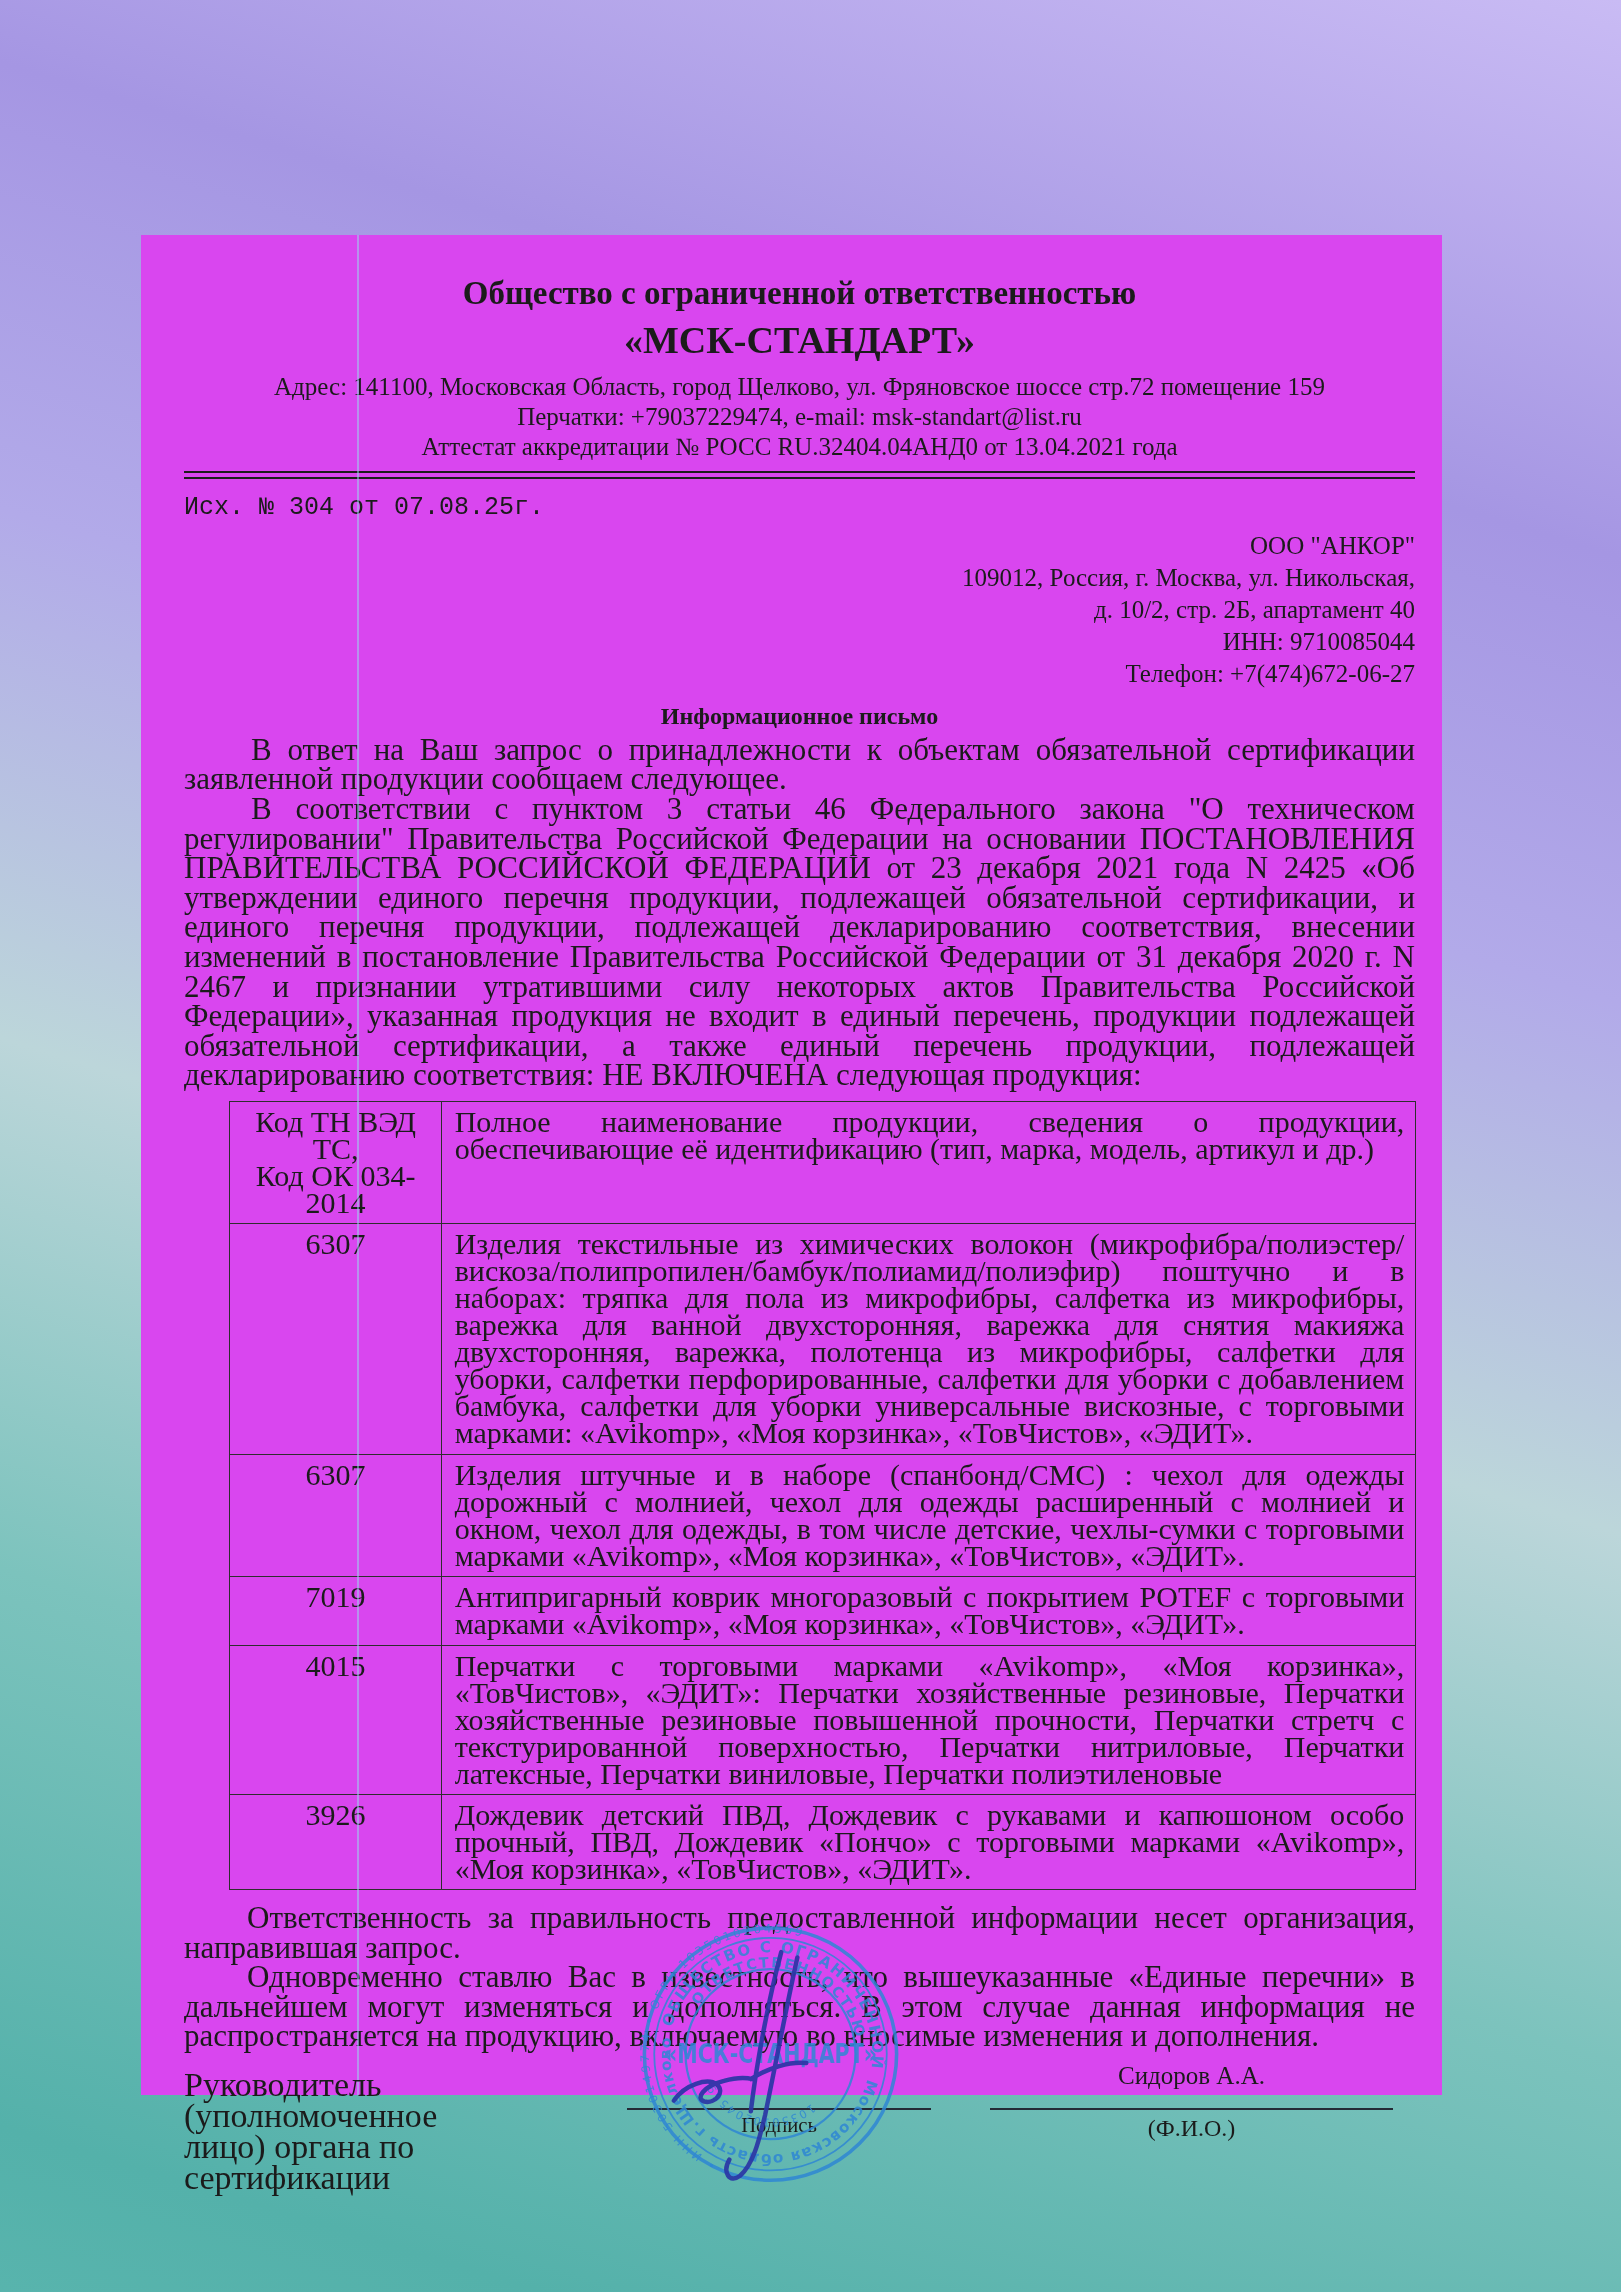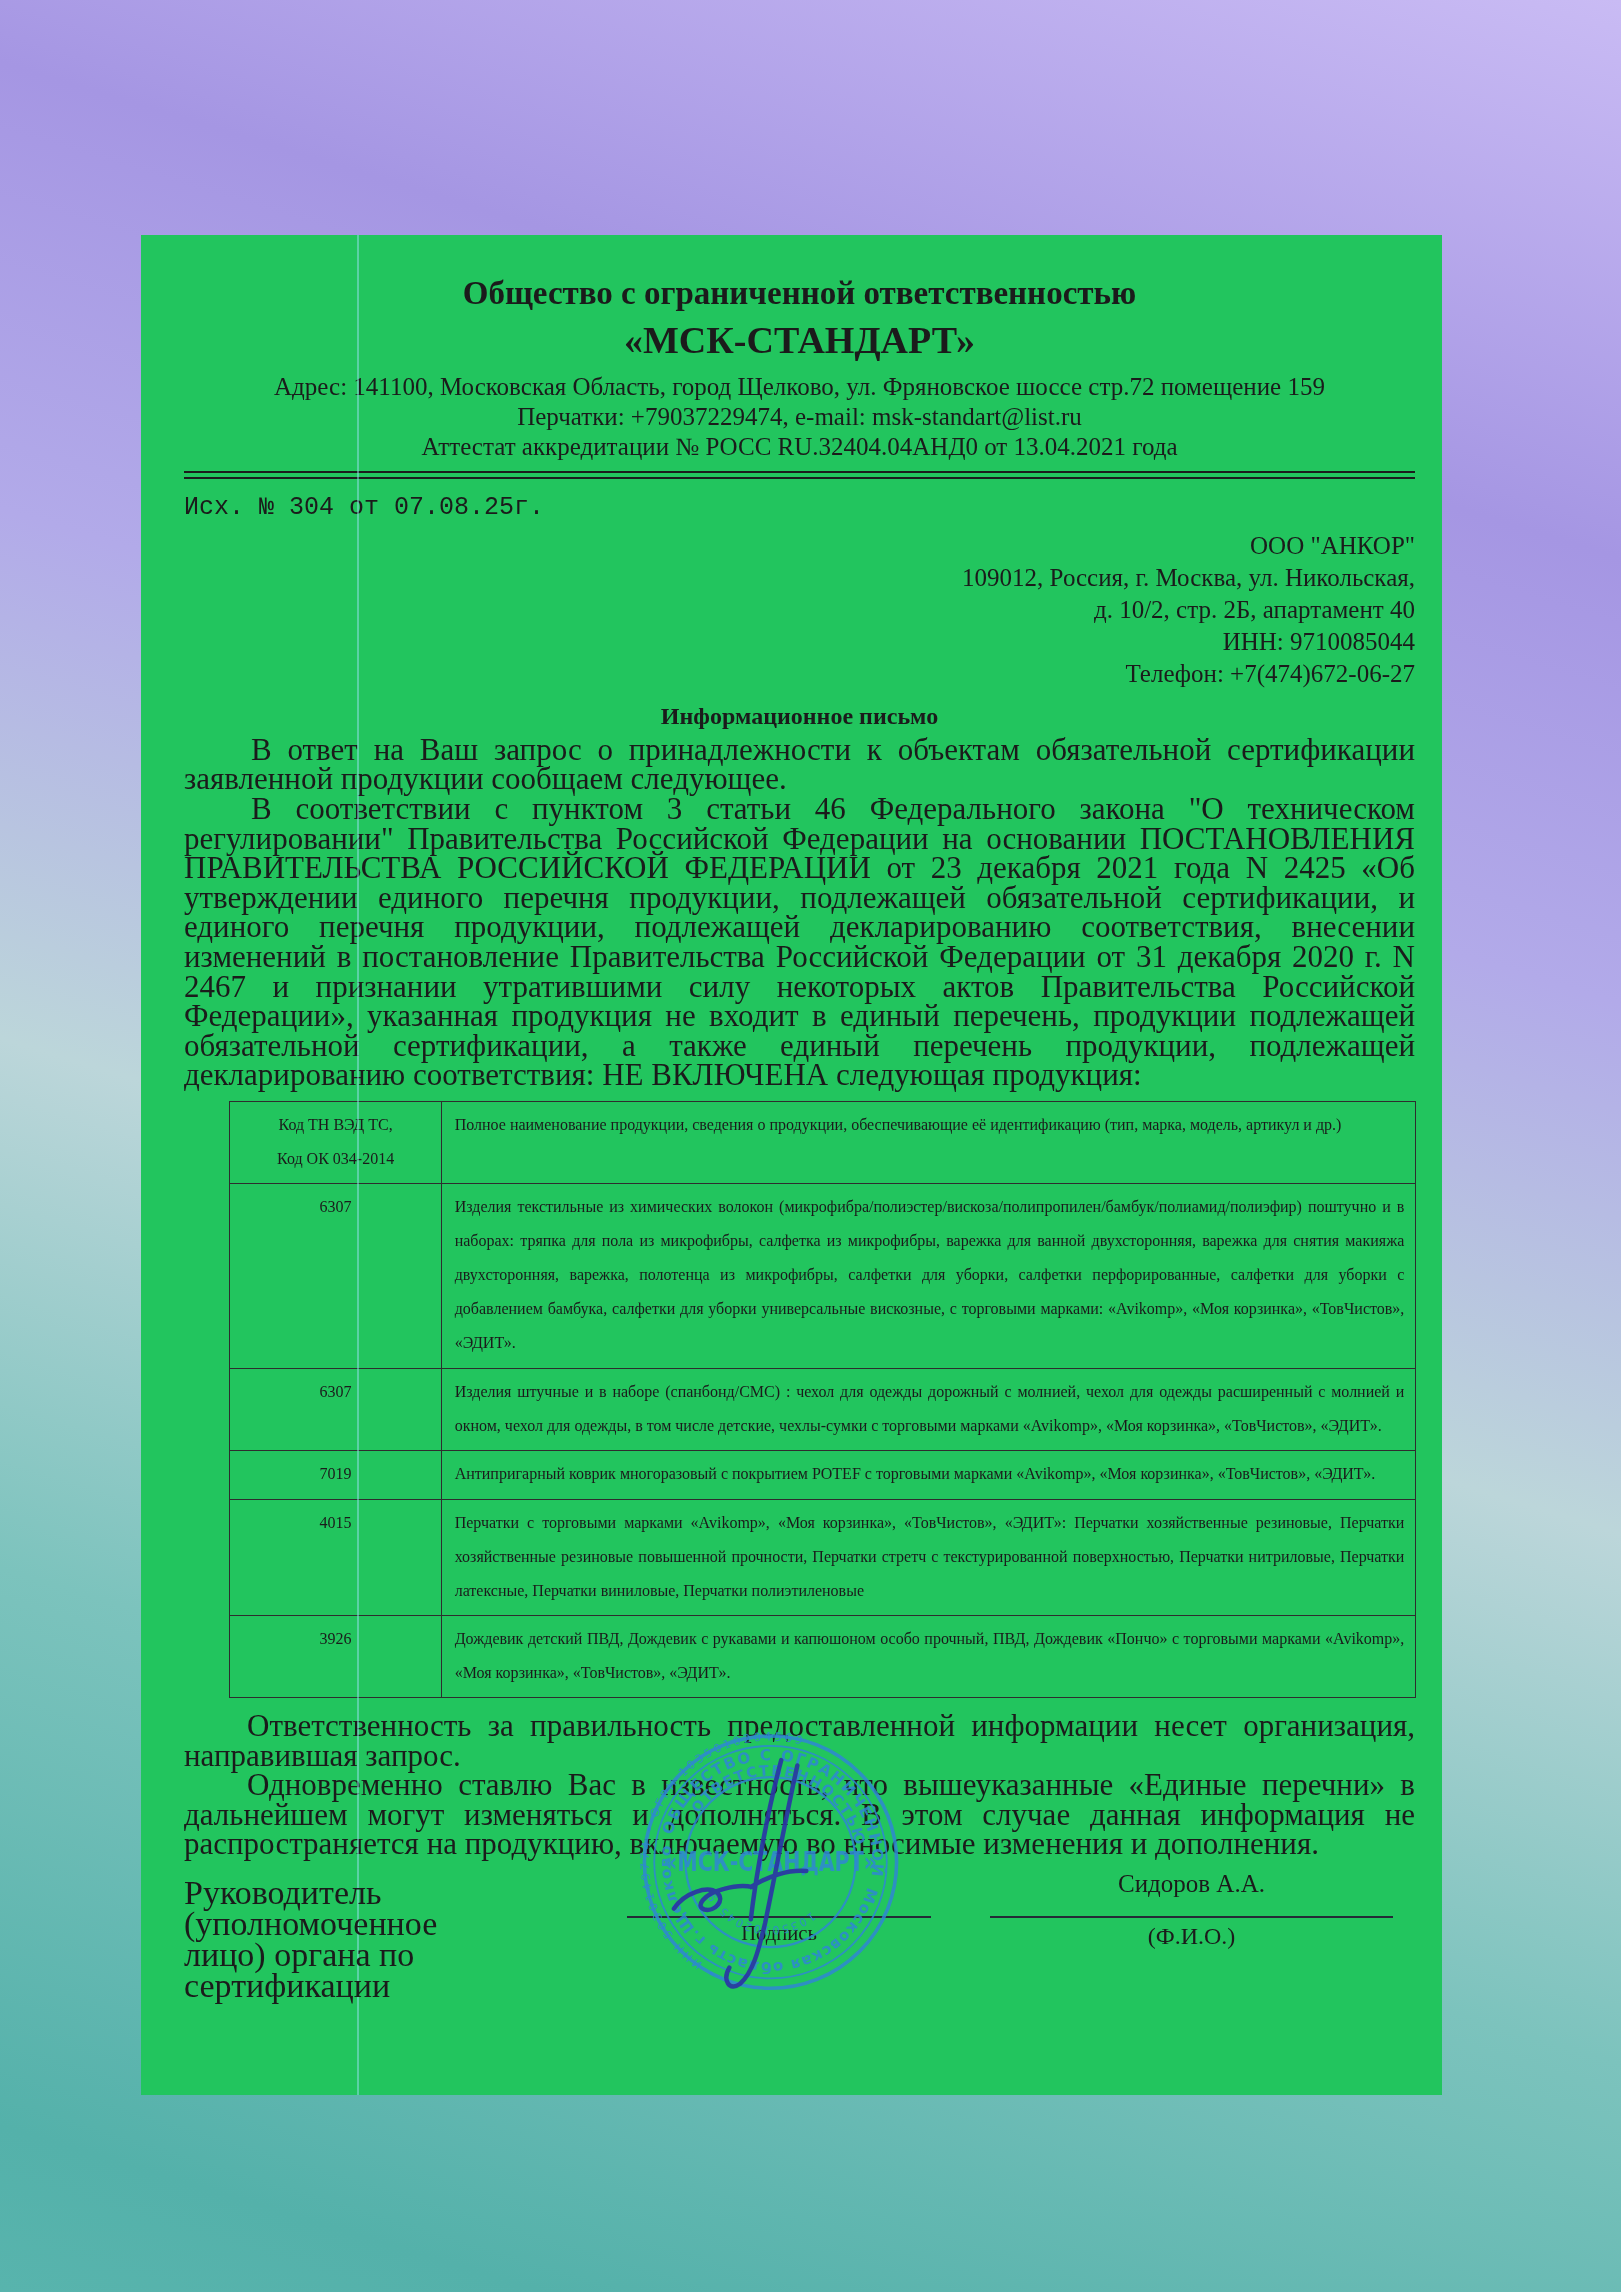--- a/index.html
+++ b/index.html
@@ -3,36 +3,36 @@
 <meta charset="utf-8">
 <style>
   html,body{margin:0;padding:0;}
   body{
     width:1621px;height:2293px;overflow:hidden;position:relative;
     background:linear-gradient(197deg,#c9bbf4 0%,#a596e3 20%,#b2aae9 36%,#bcd6da 55%,#7cc3bd 74%,#54b1aa 94%,#58b4ad 100%);
     font-family:"Liberation Serif","DejaVu Serif",serif;color:#1b1b1b;
   }
   .page{
     position:absolute;left:141px;top:235px;width:1301px;height:1860px;
-    background:#22c55e;padding:39px 27px 0 43px;box-sizing:border-box;position:absolute;
+    background:#d946ef;padding:39px 27px 0 43px;box-sizing:border-box;position:absolute;
   }
   .scan-line{position:absolute;left:216px;top:0;bottom:0;width:1.8px;background:rgba(150,222,236,.5);}
   .center{text-align:center;}
   .org-type{font-size:33px;font-weight:bold;line-height:39px;margin:0;}
   .org-name{font-size:38px;font-weight:bold;line-height:45px;margin:5.4px 0 0 0;}
   .hdr-line{font-size:25px;line-height:30px;}
   .addr{margin-top:9px;}
   .double-rule{margin-top:9px;height:3.6px;border-top:2.7px solid #1c1c1c;border-bottom:2.7px solid #1c1c1c;}
   .ref-line{margin-top:14.3px;font-size:25px;line-height:30px;font-family:Liberation Mono, monospace;}
   .recipient{margin-top:7.2px;text-align:right;font-size:25px;line-height:32px;}
   .letter-title{margin-top:10.7px;font-size:24px;font-weight:bold;line-height:30px;}
   .para{font-size:31px;line-height:29.6px;text-align:justify;text-indent:67px;margin:0;}
   .para.first{margin-top:3.6px;}
   .doc-table{border-collapse:collapse;margin:10.7px 0 0 45px;width:1187px;table-layout:fixed;}
-  .doc-table td{border:1.8px solid #2e2e2e;font-size:16px;line-height:34px;vertical-align:top;padding:6.3px 10.7px 7.2px 12.5px;}
+  .doc-table td{border:1.8px solid #2e2e2e;font-size:30px;line-height:27px;vertical-align:top;padding:6.3px 10.7px 7.2px 12.5px;}
   .doc-table td.code{width:204px;text-align:center;padding-left:3.6px;padding-right:3.6px;}
   .doc-table td.desc{text-align:justify;}
   .pre{white-space:pre-line;}
   .closing{margin-top:12.5px;}
   .closing .para{text-indent:63px;}
   .sig-block{position:relative;margin-top:14.3px;height:179px;}
   .sig-label{position:absolute;left:0;top:4px;width:358px;font-size:34px;line-height:31px;}
   .sig-line-mid{position:absolute;left:443px;top:43px;width:304px;border-bottom:2.7px solid #242a36;}
   .sig-caption-mid{position:absolute;left:443px;top:49px;width:304px;text-align:center;font-size:20.6px;}
   .sig-name{position:absolute;left:806px;top:-3.6px;width:403px;text-align:center;font-size:25px;}

